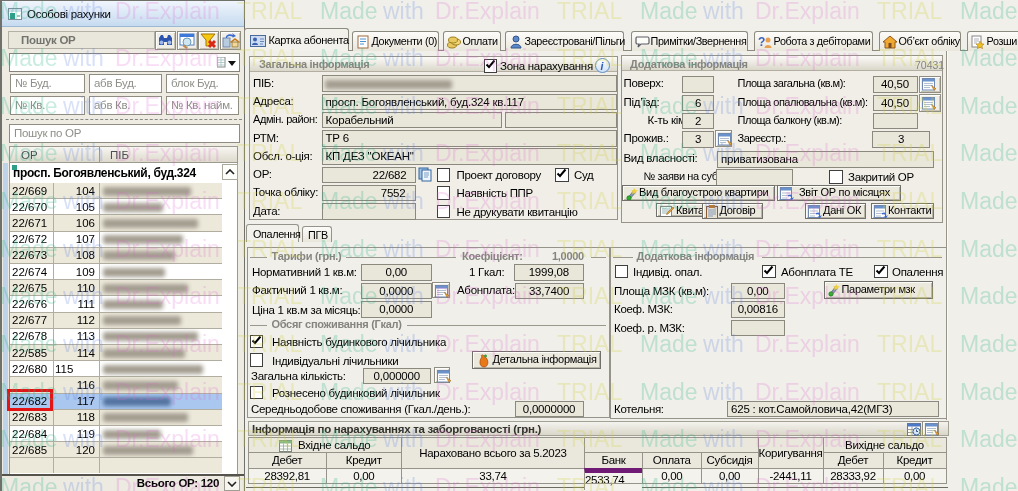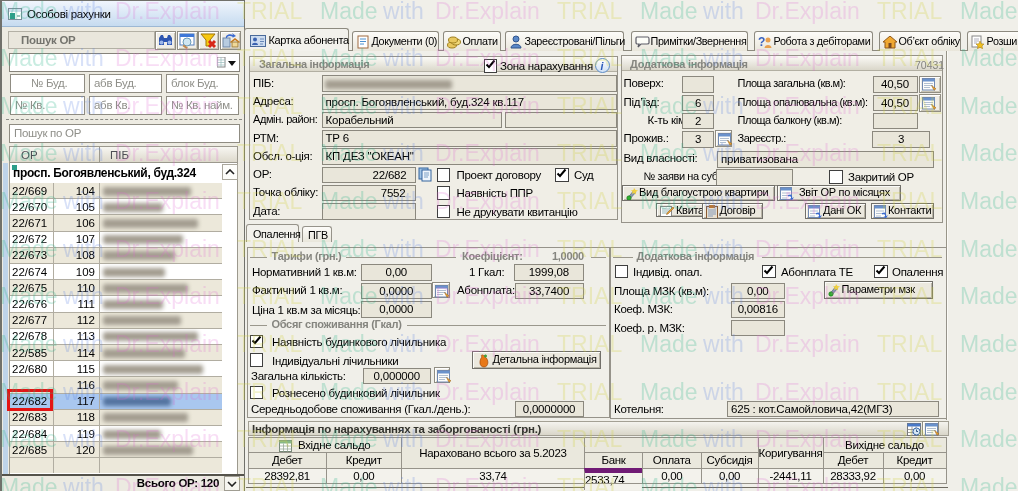--- a/index.html
+++ b/index.html
@@ -72,21 +72,21 @@
   </div>
 <div class="a" style="left:9px;top:53px;width:231px;height:19px;background:#fff;border:1px solid #86837a">
 <svg width="9" height="11" style="position:absolute;right:13px;top:3px" viewBox="0 0 9 11">
       <rect x="0" y="0" width="8" height="10" fill="#fff" stroke="#888"></rect>
       <path d="M0 3 H8 M0 5.5 H8 M0 8 H8 M4 0 V10" stroke="#9bb" stroke-width="0.7"></path>
     </svg>
 <svg width="9" height="6" style="position:absolute;right:2px;top:7px" viewBox="0 0 9 6">
       <path d="M0 0 L8 0 L4 5 Z" fill="#111"></path>
     </svg>
   </div>
-<div class="a" style="left:10px;top:74px;width:75px;height:19px;background:#fff;border:1px solid #8f8c82;font-size:11.5px;letter-spacing:-0.3px;color:#8f8f89;line-height:17px;padding-left:20px;white-space:nowrap;overflow:hidden">№ Буд.</div>
+<div class="a" style="left:10px;top:74px;width:75px;height:19px;background:#fff;border:1px solid #8f8c82;font-size:11.5px;letter-spacing:-0.3px;color:#8f8f89;line-height:17px;padding-left:4px;white-space:nowrap;overflow:hidden">№ Буд.</div>
 <div class="a" style="left:89px;top:74px;width:73px;height:19px;background:#fff;border:1px solid #8f8c82;font-size:11.5px;letter-spacing:-0.3px;color:#8f8f89;line-height:17px;padding-left:4px;white-space:nowrap;overflow:hidden">абв Буд.</div>
 <div class="a" style="left:166px;top:74px;width:73px;height:19px;background:#fff;border:1px solid #8f8c82;font-size:11.5px;letter-spacing:-0.3px;color:#8f8f89;line-height:17px;padding-left:4px;white-space:nowrap;overflow:hidden">блок Буд.</div>
 <div class="a" style="left:10px;top:96px;width:75px;height:19px;background:#fff;border:1px solid #8f8c82;font-size:11.5px;letter-spacing:-0.3px;color:#8f8f89;line-height:17px;padding-left:4px;white-space:nowrap;overflow:hidden">№ Кв.</div>
 <div class="a" style="left:89px;top:96px;width:73px;height:19px;background:#fff;border:1px solid #8f8c82;font-size:11.5px;letter-spacing:-0.3px;color:#8f8f89;line-height:17px;padding-left:4px;white-space:nowrap;overflow:hidden">абв Кв.</div>
 <div class="a" style="left:166px;top:96px;width:73px;height:19px;background:#fff;border:1px solid #8f8c82;font-size:11.5px;letter-spacing:-0.3px;color:#8f8f89;line-height:17px;padding-left:4px;white-space:nowrap;overflow:hidden">№ Кв. найм.</div>
 <div class="a" style="left:6px;top:119px;width:236px;border-top:1px dashed #8a8a84"></div>
 <div class="a" style="left:9px;top:124px;width:231px;height:19px;background:#fff;border:1px solid #8f8c82;font-size:11.5px;letter-spacing:-0.3px;color:#8f8f89;line-height:17px;padding-left:4px;white-space:nowrap;overflow:hidden">Пошук по ОР</div>
 <div class="a" style="left:9px;top:146px;width:229px;height:17px;background:linear-gradient(#f7f6f1,#ddd9cc);border:1px solid #9c998e"></div>
 <div class="a" style="left:99px;top:147px;width:1px;height:15px;background:#9c998e"></div>
 <div class="a" style="left:21px;top:148.5px;font-size:11.5px;color:#4e4e55">ОР</div>
@@ -163,21 +163,21 @@
 <div class="a" style="left:10px;top:345.0px;width:212px;height:16.2px;background:#ece8da;border-bottom:1px solid #b1ada1"></div>
 <div class="a" style="left:53px;top:345.0px;width:1px;height:16.2px;background:#b1ada1"></div>
 <div class="a" style="left:99px;top:345.0px;width:1px;height:16.2px;background:#b1ada1"></div>
 <div class="a" style="left:12px;top:346.5px;font-size:11.5px;color:#000">22/585</div>
 <div class="a" style="left:55px;top:346.5px;width:40px;text-align:right;font-size:11.5px;color:#000">114</div>
 <div class="blur" style="left:103px;top:348.5px;width:82px;height:9px;background:#a39d90"></div>
 <div class="a" style="left:10px;top:361.2px;width:212px;height:16.2px;background:#ffffff;border-bottom:1px solid #b1ada1"></div>
 <div class="a" style="left:53px;top:361.2px;width:1px;height:16.2px;background:#b1ada1"></div>
 <div class="a" style="left:99px;top:361.2px;width:1px;height:16.2px;background:#b1ada1"></div>
 <div class="a" style="left:12px;top:362.7px;font-size:11.5px;color:#000">22/680</div>
-<div class="a" style="left:55px;top:362.7px;width:40px;text-align:right;font-size:11.5px;color:#000">115</div>
+<div class="a" style="left:55px;top:362.7px;width:40px;text-align:left;font-size:11.5px;color:#000">115</div>
 <div class="blur" style="left:103px;top:364.7px;width:100px;height:9px;background:#a39d90"></div>
 <div class="a" style="left:10px;top:377.4px;width:212px;height:16.2px;background:#ece8da;border-bottom:1px solid #b1ada1"></div>
 <div class="a" style="left:53px;top:377.4px;width:1px;height:16.2px;background:#b1ada1"></div>
 <div class="a" style="left:99px;top:377.4px;width:1px;height:16.2px;background:#b1ada1"></div>
 <div class="a" style="left:12px;top:395px;font-size:14px;color:#000">22/681</div>
 <div class="a" style="left:55px;top:378.9px;width:40px;text-align:right;font-size:11.5px;color:#000">116</div>
 <div class="blur" style="left:103px;top:380.9px;width:75px;height:9px;background:#a39d90"></div>
 <div class="a" style="left:10px;top:393.6px;width:212px;height:16.2px;background:#a9c7ef;border-bottom:1px solid #b1ada1"></div>
 <div class="a" style="left:53px;top:393.6px;width:1px;height:16.2px;background:#b1ada1"></div>
 <div class="a" style="left:99px;top:393.6px;width:1px;height:16.2px;background:#b1ada1"></div>

